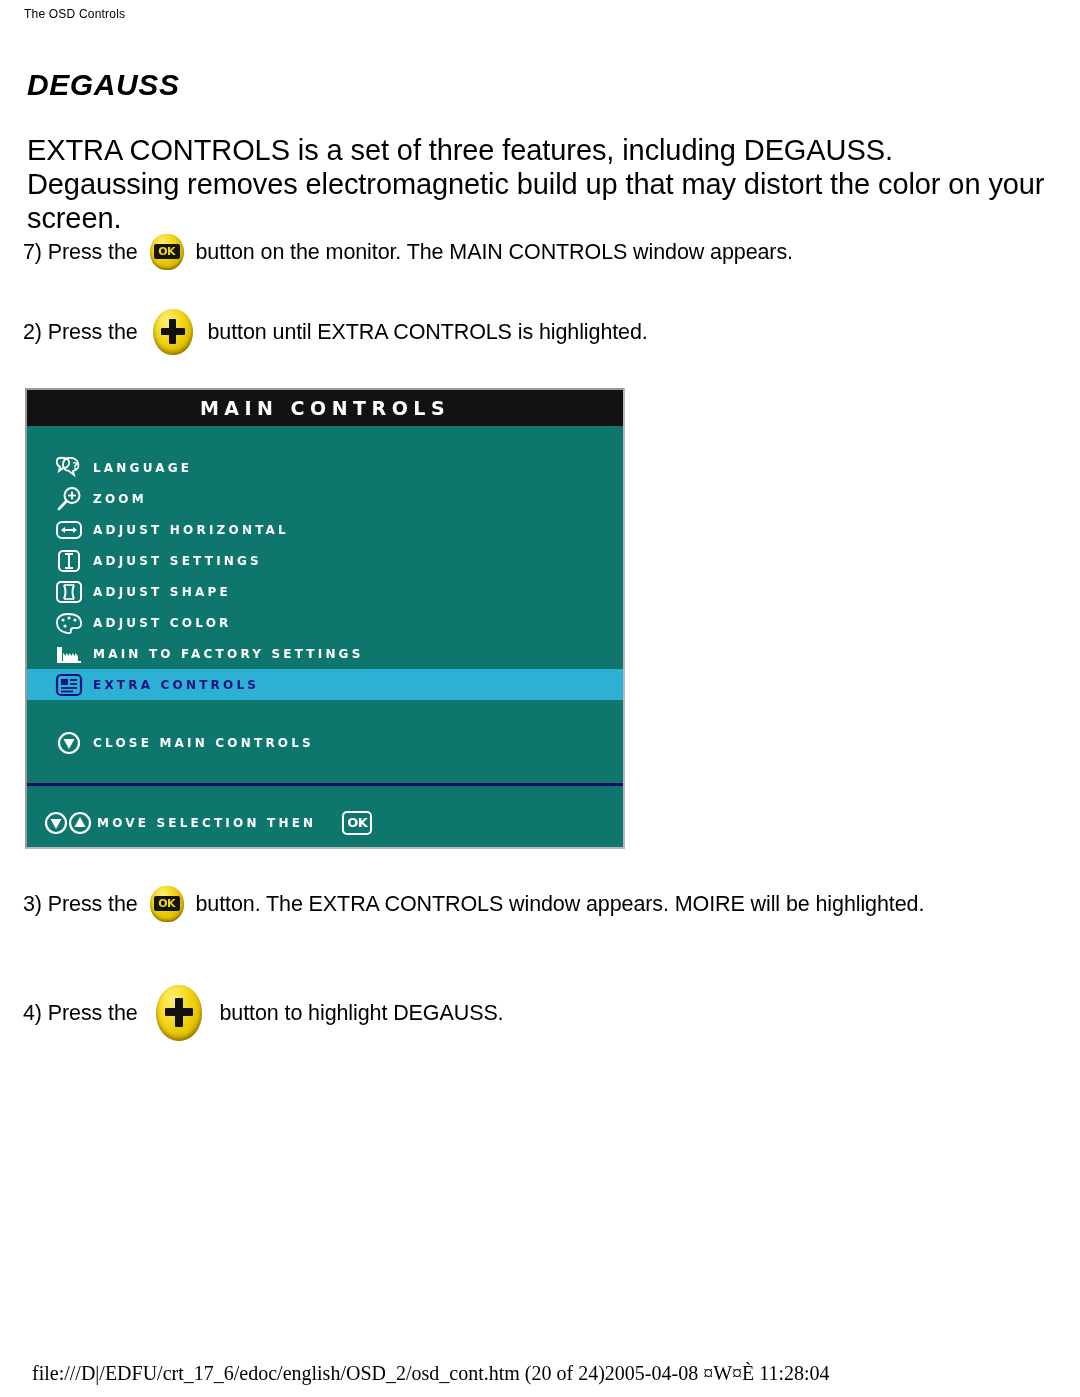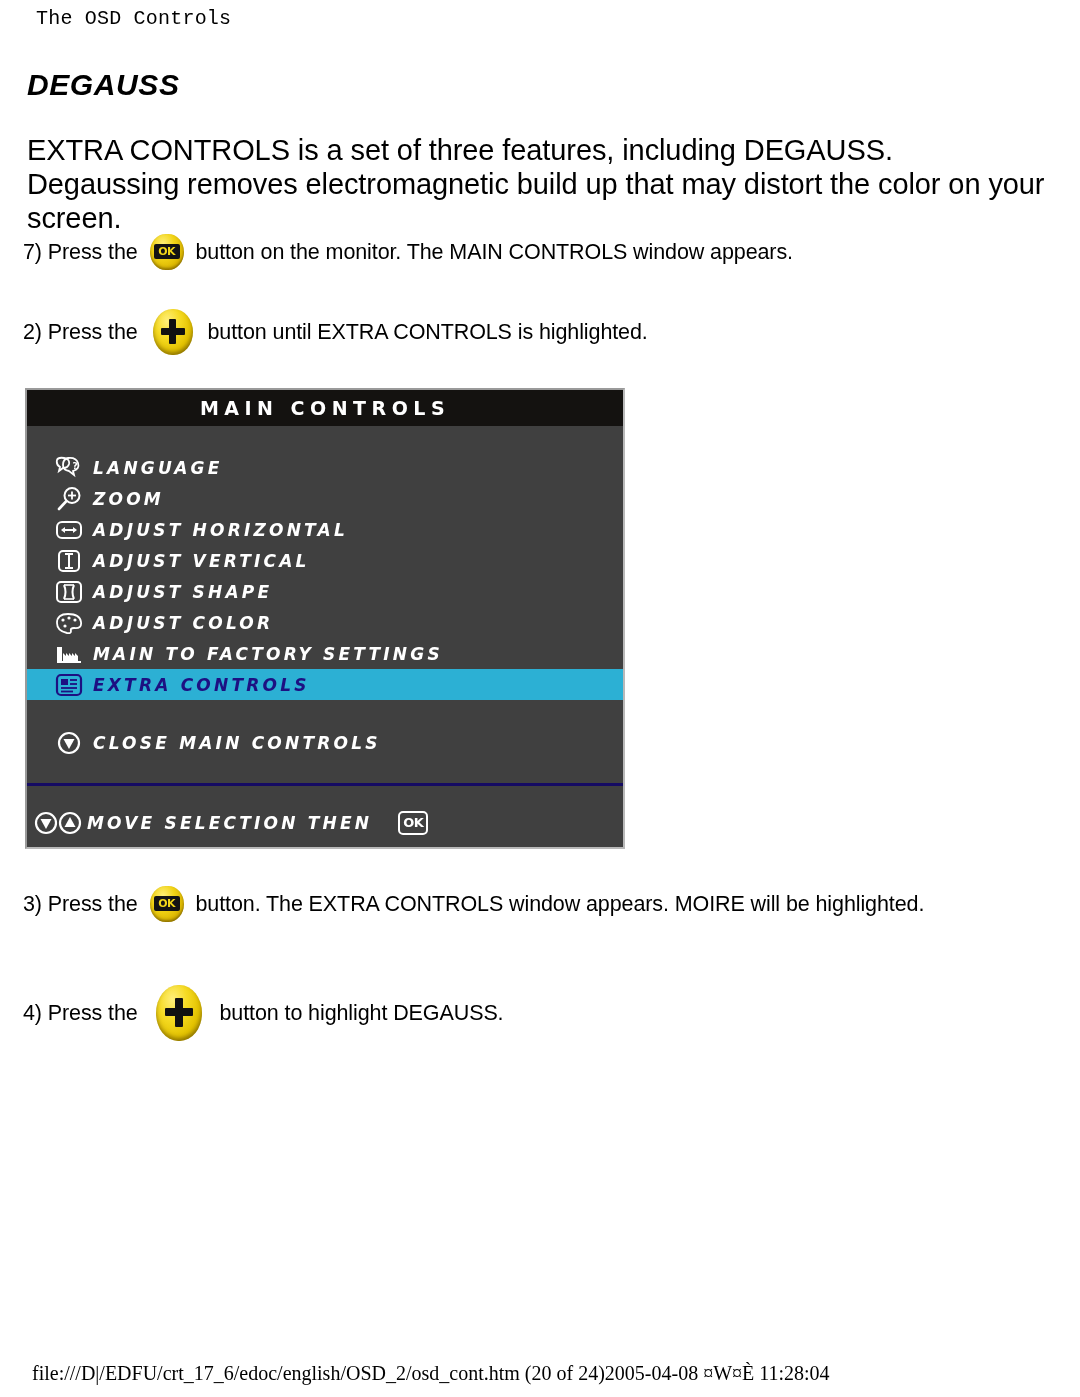--- a/index.html
+++ b/index.html
@@ -12,24 +12,24 @@
     height: 1397px;
     position: relative;
     font-family: "Liberation Sans", sans-serif;
     color: #000000;
     overflow: hidden;
   }
 
   
   .page-header {
     position: absolute;
-    left: 36px;
+    left: 24px;
     top: 7px;
-    font-family: Liberation Mono, monospace;
-    font-size: 20px;
+    font-family: Liberation Sans, sans-serif;
+    font-size: 12px;
     color: #000;
     letter-spacing: 0.2px;
   }
 
   
   .doc-title {
     position: absolute;
     left: 27px;
     top: 68px;
     font-family: "Liberation Sans", sans-serif;
@@ -129,21 +129,21 @@
   .btn-plus.large .cross-h { left: 13px; top: 25px; width: 28px; height: 8px; }
   .btn-plus.large .cross-v { left: 23px; top: 15px; width: 8px; height: 29px; }
 
   
   .osd-panel {
     position: absolute;
     left: 25px;
     top: 388px;
     width: 600px;
     height: 461px;
-    background: #404040;
+    background: #0f766e;
     border-top: 2px solid #9a9a9a;
     border-left: 2px solid #9a9a9a;
     border-right: 2px solid #b9b9b9;
     border-bottom: 2px solid #b9b9b9;
     box-sizing: border-box;
     overflow: hidden;
   }
   .osd-titlebar {
     height: 36px;
     background: #141210;
@@ -175,34 +175,33 @@
   .osd-row .ico {
     width: 48px;
     flex: 0 0 48px;
     display: flex;
     align-items: center;
     justify-content: center;
   }
   .osd-row .lbl {
     font-family: "DejaVu Sans", sans-serif;
     font-weight: bold;
-    font-size: 17px;
+    font-size: 12px;
     letter-spacing: 3.2px;
     white-space: nowrap;
-    font-style: italic;
   }
   .osd-row.close-row { margin-top: 23px; height: 40px; }
   .osd-divider {
     margin-top: 20px;
     height: 3px;
     background: #150b63;
   }
   .osd-row.footer-row {
     margin-top: 17px;
-    padding-left: 4px;
+    padding-left: 14px;
     height: 40px;
   }
   .osd-row.footer-row .ico { width: 56px; flex: 0 0 56px; }
   .osd-row.footer-row .lbl { letter-spacing: 3.2px; }
   .osd-ok-glyph {
     margin-left: 26px;
     width: 30px; height: 24px;
     border: 2.5px solid #ffffff;
     border-radius: 5px;
     color: #ffffff;
@@ -298,21 +297,21 @@
 
     <div class="osd-row">
       <span class="ico">
         <svg class="osd-ico" width="26" height="24" viewBox="0 0 26 24">
           <rect x="3" y="2" width="20" height="20" rx="4" fill="none" stroke="#fff" stroke-width="2"></rect>
           <line x1="13" y1="6" x2="13" y2="18" stroke="#fff" stroke-width="2"></line>
           <line x1="9" y1="5" x2="17" y2="5" stroke="#fff" stroke-width="2"></line>
           <line x1="9" y1="19" x2="17" y2="19" stroke="#fff" stroke-width="2"></line>
         </svg>
       </span>
-      <span class="lbl">ADJUST VERTICAL</span>
+      <span class="lbl">ADJUST SETTINGS</span>
     </div>
 
     <div class="osd-row">
       <span class="ico">
         <svg class="osd-ico" width="28" height="24" viewBox="0 0 28 24">
           <rect x="2" y="2" width="24" height="20" rx="4" fill="none" stroke="#fff" stroke-width="2"></rect>
           <path d="M9 5 q3 7 0 14" fill="none" stroke="#fff" stroke-width="2"></path>
           <path d="M19 5 q-3 7 0 14" fill="none" stroke="#fff" stroke-width="2"></path>
           <line x1="9" y1="5" x2="19" y2="5" stroke="#fff" stroke-width="1.6"></line>
           <line x1="9" y1="19" x2="19" y2="19" stroke="#fff" stroke-width="1.6"></line>

